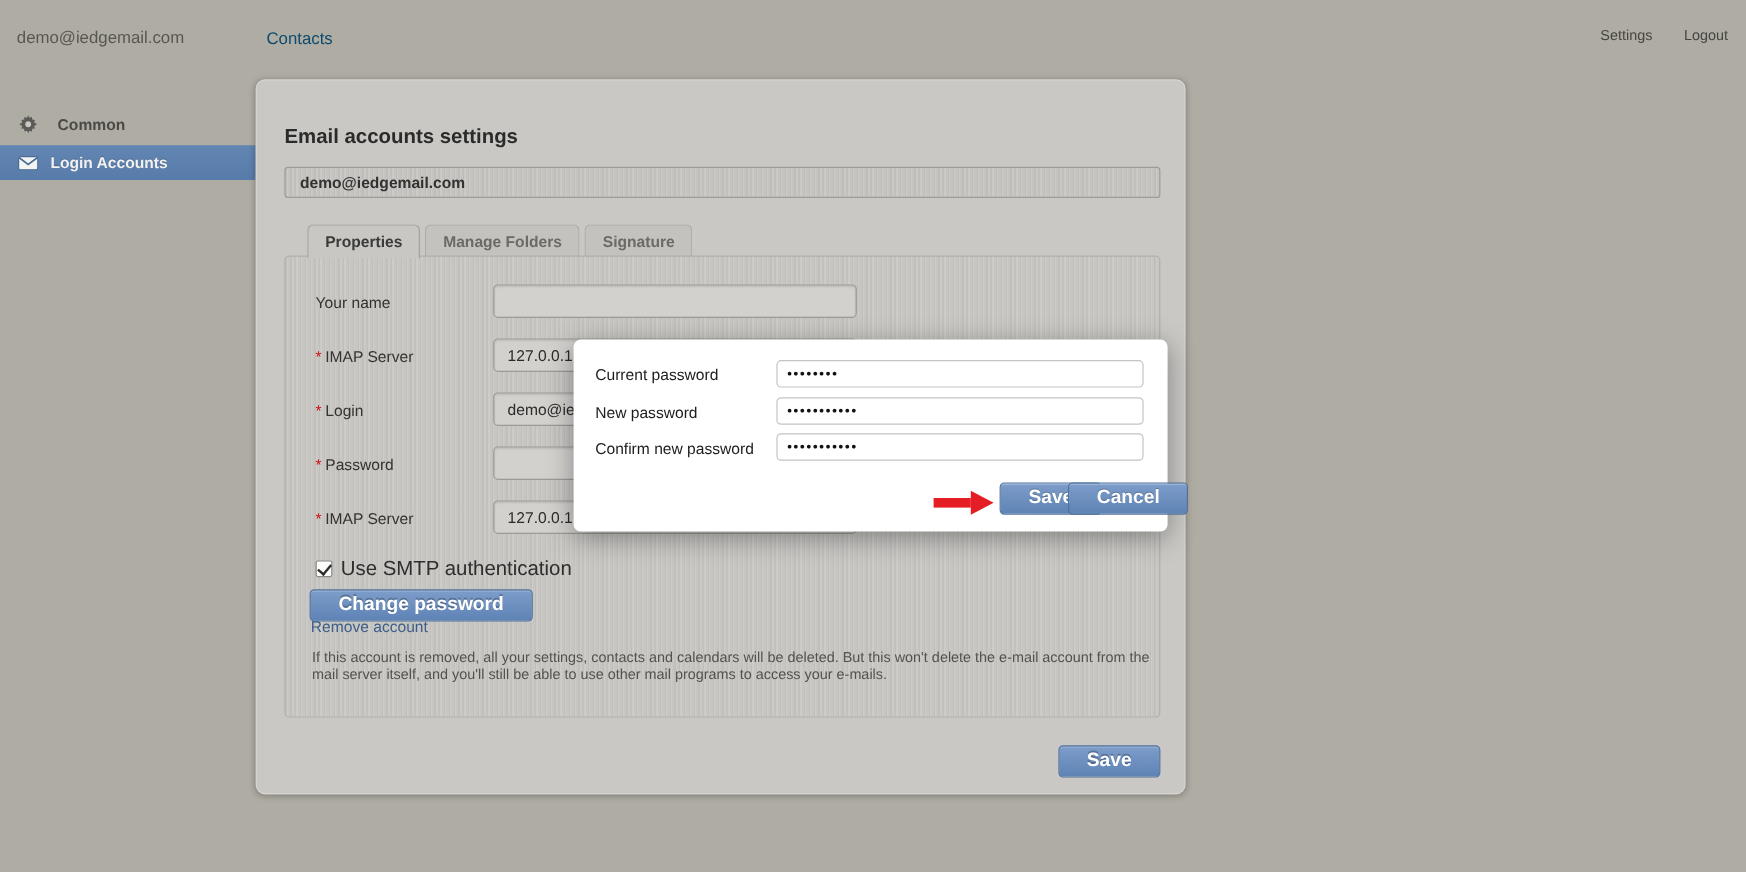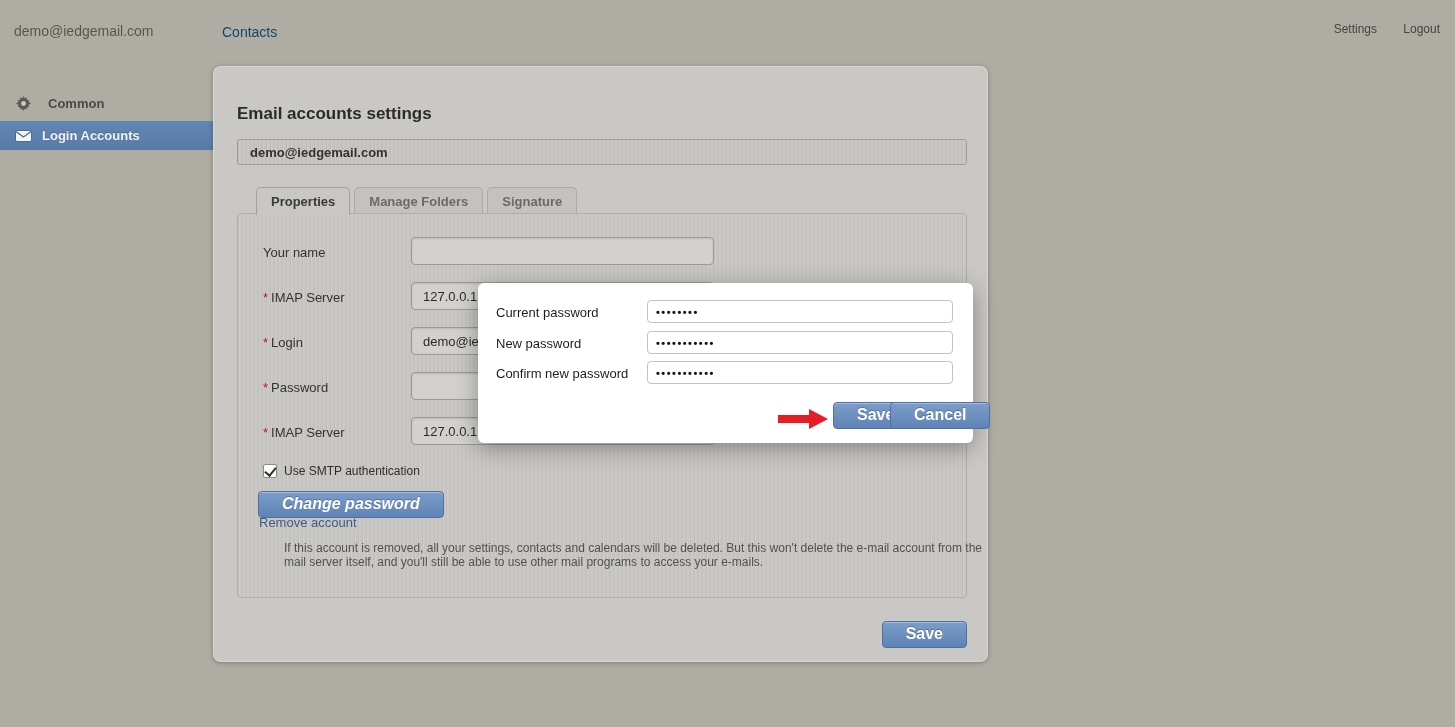--- a/index.html
+++ b/index.html
@@ -60,31 +60,31 @@
     font-size:13px; color:#2c2b29; box-shadow:inset 0 1px 2px rgba(0,0,0,0.12);
   }
   .chkrow { position:absolute; left:25px; top:250px; display:flex; align-items:center; gap:7px; }
   .chkbox {
     width:14px; height:14px; background:#fdfdfc; border:1px solid #8b8a87; border-radius:2px; position:relative; cursor:pointer;
   }
   .chkbox::after {
     content:""; position:absolute; left:3px; top:0px; width:5px; height:9px;
     border:solid #2e2d2b; border-width:0 2px 2px 0; transform:rotate(40deg);
   }
-  .chklabel { font-size:12px; color:#2f2e2c; }
+  .chklabel { font-size:17px; color:#2f2e2c; }
   .btn-blue {
     display:inline-block; background:linear-gradient(#7d9dca,#5e83b5);
     border:1px solid #4f739e; border-radius:4px; color:#fff;
     font-family:"Liberation Sans", sans-serif; font-size:16px; font-weight:bold;
     padding:3px 23px 4px; text-shadow:0 -1px 0 rgba(0,0,0,0.25);
     box-shadow:inset 0 1px 0 rgba(255,255,255,0.3); cursor:pointer;
   }
-  .change-pass { position:absolute; left:20px; top:277px;font-style:italic; }
+  .change-pass { position:absolute; left:20px; top:277px; }
   .remove-link { position:absolute; left:21px; top:301px; font-size:13px; color:#3d5d88; cursor:pointer; }
-  .warning { position:absolute; left:22px; top:328px; width:705px; font-size:12px; line-height:13.5px; color:#53524d;margin-left:24px; }
+  .warning { position:absolute; left:22px; top:328px; width:705px; font-size:12px; line-height:13.5px; color:#53524d; }
   .panel-save { position:absolute; right:21px; top:555px; }
   
   .modal {
     position:absolute; left:478px; top:283px; width:495px; height:160px;
     background:#ffffff; border-radius:6px; z-index:10;
     box-shadow:0 5px 22px rgba(0,0,0,0.35);
   }
   .mlabel { position:absolute; left:18px; font-size:13px; color:#1d1d1b; white-space:nowrap; }
   .minput {
     position:absolute; left:169px; width:306px; height:23px;

